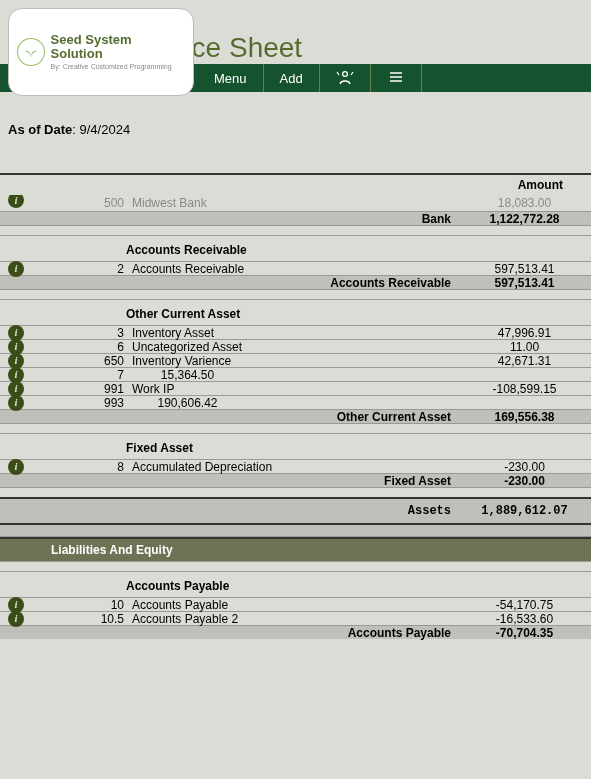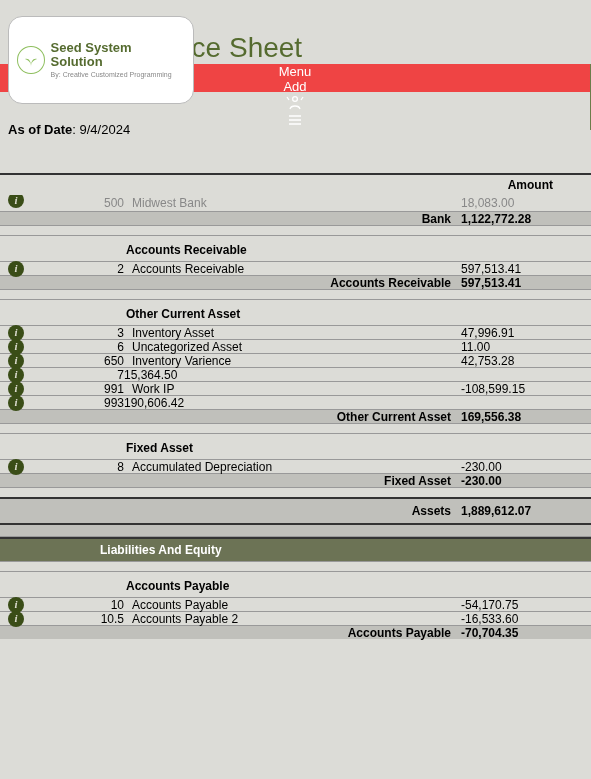--- a/index.html
+++ b/index.html
@@ -21,46 +21,45 @@
     display: flex;
     align-items: flex-end;
   }
   .title-text {
     font-size: 28px;
     color: #556b2f;
     font-weight: 400;
   }
 
   .nav-bar {
-    background: #ef4444;
+    background: #14532d;
     height: 28px;
     display: flex;
     align-items: stretch;
     color: #fff;
     font-size: 13px;
-    flex-direction: column;
   }
   .nav-spacer { width: 198px; }
   .nav-btn {
     display: flex;
     align-items: center;
     justify-content: center;
     padding: 0 16px;
     border-right: 1px solid #6b7d4a;
     cursor: pointer;
   }
   .nav-btn:first-of-type { border-left: 1px solid #6b7d4a; }
   .nav-icon {
     width: 18px; height: 18px;
     display: flex; align-items: center; justify-content: center;
   }
 
   .logo-card {
     position: absolute;
-    top: 16px;
+    top: 8px;
     left: 8px;
     width: 186px;
     height: 88px;
     background: #fff;
     border: 1px solid #bbb;
     border-radius: 14px;
     display: flex;
     align-items: center;
     justify-content: center;
     gap: 6px;
@@ -83,21 +82,21 @@
   .asof-label { font-weight: bold; }
 
   .report-area {
     margin-top: 28px;
     border-top: 2px solid #333;
   }
 
   .amount-header {
     text-align: right;
     font-weight: bold;
-    padding: 3px 38px 3px 0;
+    padding: 3px 28px 3px 0;
     font-size: 12px;
   }
 
   .row {
     display: flex;
     align-items: center;
     height: 14px;
     border-top: 1px solid #999;
   }
   .row .icon-col {
@@ -109,21 +108,21 @@
     width: 92px;
     text-align: right;
     padding-left: 4px;
   }
   .row .desc-col {
     flex: 1;
     padding-left: 8px;
   }
   .row .amt-col {
     width: 130px;
-    text-align: left;
+    text-align: center;
     padding-right: 3px;
   }
   .info-icon {
     width: 16px; height: 16px;
     border-radius: 50%;
     background: #3a4d17;
     color: #dcdccf;
     font-family: Georgia, serif;
     font-style: italic;
     font-weight: bold;
@@ -146,36 +145,37 @@
   .section-header {
     background: transparent;
     font-weight: bold;
     height: 26px;
     display: flex;
     align-items: flex-end;
     padding-bottom: 4px;
     border-top: 1px solid #999;
   }
   .section-header .hdr-indent-1 { padding-left: 126px; }
-  .section-header .hdr-indent-0 { padding-left: 100px; }
+  .section-header .hdr-indent-0 { padding-left: 51px; }
   .section-header.dark {
     background: #6c7355;
     color: #fff;
     height: 24px;
     align-items: center;
     padding-bottom: 0;
     border-top: 2px solid #333;
   }
 
   .gap-row { height: 10px; border-top: 1px solid #999; }
 
   .grand {
     background: #c0c0bb;
     font-weight: bold;
     height: 26px;
+    font-family: Liberation Mono, monospace;
   }
   .grand .desc-col { text-align: right; padding-right: 10px; }
 
   .gap-strip {
     height: 14px;
     background: #c0c0bb;
     border-top: 2px solid #333;
     border-bottom: 1px solid #999;
   }
 </style>
@@ -297,21 +297,21 @@
         <div class="code-col">6</div>
         <div class="desc-col">Uncategorized Asset</div>
         <div class="amt-col">11.00</div>
       </div>
       <div class="row">
         <div class="icon-col">
           <div class="info-icon">i</div>
         </div>
         <div class="code-col">650</div>
         <div class="desc-col">Inventory Varience</div>
-        <div class="amt-col">42,753.28</div>
+        <div class="amt-col">42,671.31</div>
       </div>
       <div class="row">
         <div class="icon-col">
           <div class="info-icon">i</div>
         </div>
         <div class="code-col">7</div>
         <div class="amt-col">15,364.50</div>
       </div>
       <div class="row">
         <div class="icon-col">

